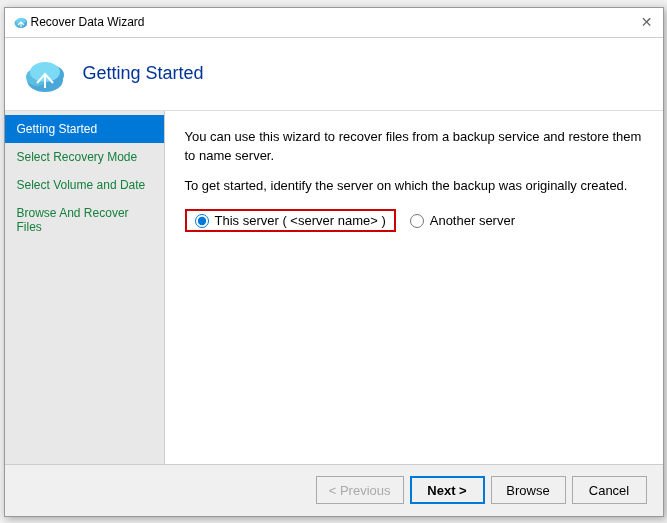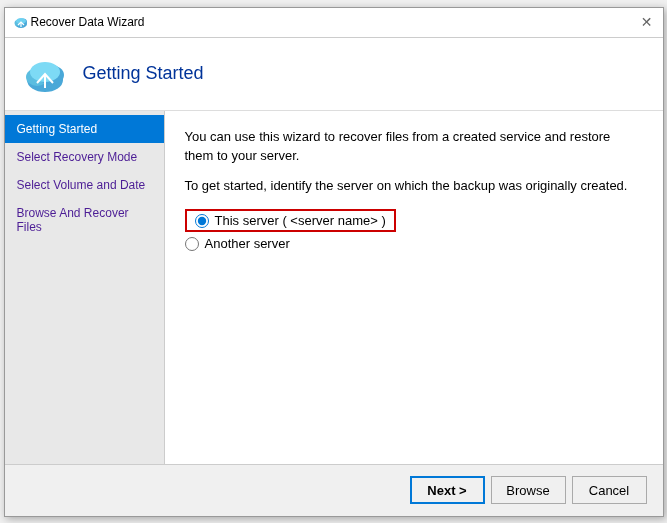--- a/index.html
+++ b/index.html
@@ -96,21 +96,21 @@
       background: #e8e8e8;
       border-right: 1px solid #ccc;
       flex-shrink: 0;
       padding-top: 4px;
     }
 
     .sidebar-item {
       padding: 7px 12px;
       cursor: pointer;
       font-size: 12px;
-      color: #4c1d95;
+      color: #15803d;
     }
 
     .sidebar-item.active {
       background: #0078d7;
       color: #fff;
     }
 
     .main-content {
       flex: 1;
       padding: 16px 20px;
@@ -121,22 +121,22 @@
     .description-text {
       font-size: 13px;
       color: #000;
       margin-bottom: 10px;
       line-height: 1.5;
     }
 
     .radio-group {
       margin-top: 14px;
       display: flex;
-      flex-direction: column;
-      gap: 4px;
+      flex-direction: row;
+      gap: 14px;
     }
 
     .radio-option {
       display: flex;
       align-items: center;
       gap: 6px;
       font-size: 13px;
       cursor: pointer;
     }
 
@@ -218,21 +218,21 @@
   <div class="content-area">
 
     <div class="sidebar">
       <div class="sidebar-item active">Getting Started</div>
       <div class="sidebar-item">Select Recovery Mode</div>
       <div class="sidebar-item">Select Volume and Date</div>
       <div class="sidebar-item">Browse And Recover Files</div>
     </div>
 
     <div class="main-content">
-      <p class="description-text">You can use this wizard to recover files from a created service and restore them to your server.</p>
+      <p class="description-text">You can use this wizard to recover files from a backup service and restore them to name server.</p>
       <p class="description-text">To get started, identify the server on which the backup was originally created.</p>
 
       <div class="radio-group">
 
         <div class="radio-option">
           <div style="border: 2px solid #cc0000; padding: 2px 8px; display:flex; align-items:center; gap:6px;">
             <input type="radio" name="server-select" id="this-server" checked="" style="">
             <label for="this-server">
               <span>This server ( </span><span style="font-style:normal;">&lt;server name&gt;</span><span> )</span>
             </label>
@@ -243,18 +243,19 @@
           <input type="radio" name="server-select" id="another-server" style="">
           <label for="another-server">Another server</label>
         </div>
 
       </div>
     </div>
 
   </div>
 
   <div class="footer">
+    <button class="footer-btn" disabled="">&lt; Previous</button>
     <button class="footer-btn primary">Next &gt;</button>
     <button class="footer-btn">Browse</button>
     <button class="footer-btn">Cancel</button>
   </div>
 
 </div>
 
 </body></html>

